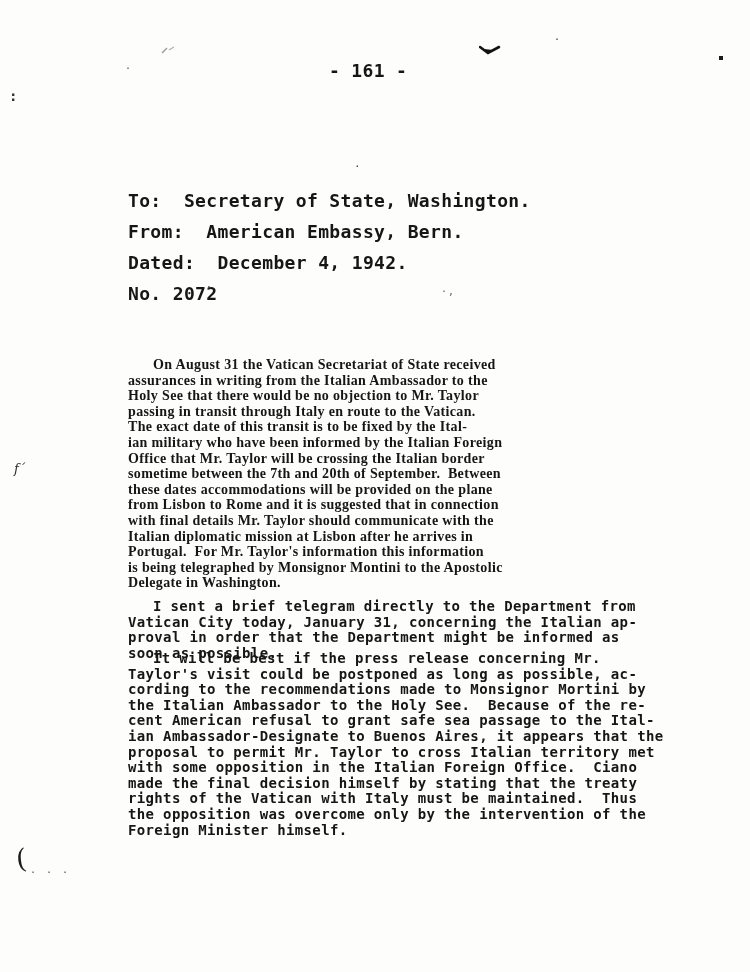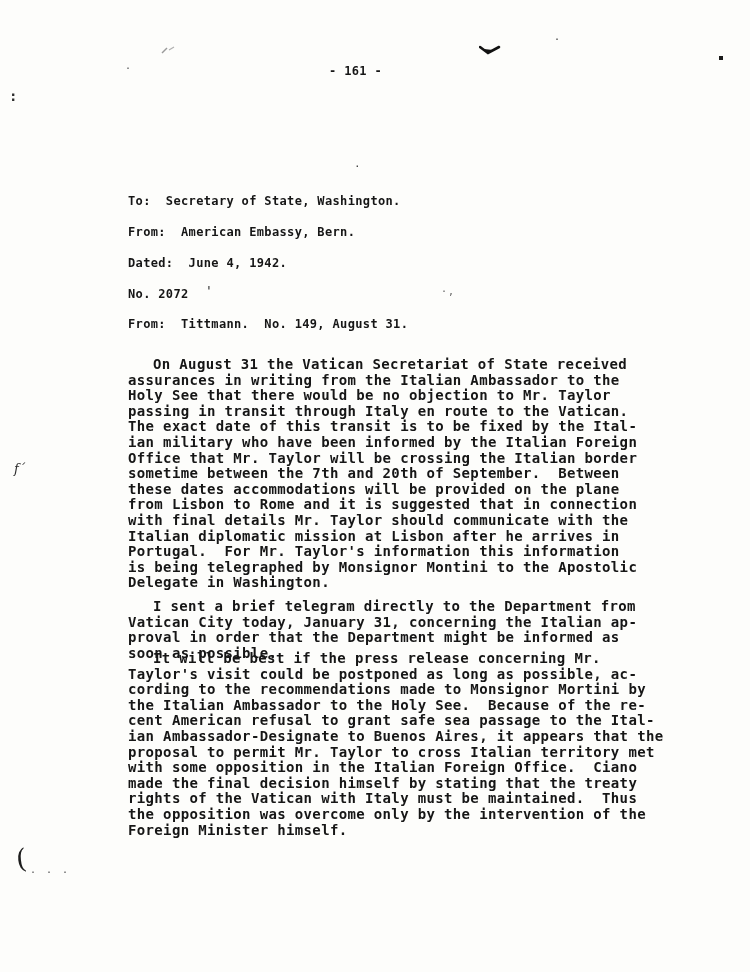--- a/index.html
+++ b/index.html
@@ -8,21 +8,21 @@
     width: 750px;
     height: 972px;
     background: var(--paper, #fdfdfb);
     color: var(--ink, #161616);
     font-family: "DejaVu Sans Mono", "Liberation Mono", monospace;
     font-weight: 700;
     overflow: hidden;
   }
   .txt {
     position: absolute;
-    font-size: 12px;
+    font-size: 18px;
     line-height: 16px;
     letter-spacing: 0.35px;
     white-space: pre;
   }
   .pagenum { left: 329px; top: 63px; }
   .title   { left: 297px; top: 147px; letter-spacing: 0.5px; }
   .hline   { left: 128px; }
   .h-to    { top: 193px; }
   .h-from  { top: 224px; }
   .h-dated { top: 255px; }
@@ -31,21 +31,21 @@
   .para {
     position: absolute;
     left: 128px;
     width: 585px;
     font-size: 14px;
     line-height: 15.6px;
     letter-spacing: 0.35px;
     white-space: pre-wrap;
     text-indent: 25px;
   }
-  .p0 { top: 357px; }
+  .p0 { top: 357px; font-family: Liberation Serif, serif; }
   .p1 { top: 599px; }
   .p2 { top: 651px; }
 
   
   .mark { position: absolute; font-weight: 400; }
   .m-smudge   { left: 160px; top: 40px; }
   .m-check    { left: 479px; top: 40px; }
   .m-topdot   { left: 554px; top: 34px; font-size: 10px; color: #3a3a3a; }
   .m-cornerdot{ left: 719px; top: 56px; width: 4px; height: 4px; background: #1a1a1a; }
   .m-pagedot  { left: 125px; top: 63px; font-size: 10px; color: #555; }
@@ -62,23 +62,22 @@
 </head>
 <body>
 
 <div class="paper">
 
   <div class="txt pagenum">- 161 -</div>
 
 
   <div class="txt hline h-from">From:  American Embassy, Bern.</div>
   <div class="txt hline h-to">To:  Secretary of State, Washington.</div>
-  <div class="txt hline h-dated">Dated:  June 4, 1942.</div>
+  <div class="txt hline h-dated">Dated:  December 4, 1942.</div>
   <div class="txt hline h-no">No. 2072</div>
-  <div class="txt hline h-sender">From:  Tittmann.  No. 149, August 31.</div>
 
   <div class="para p0">On August 31 the Vatican Secretariat of State received
 assurances in writing from the Italian Ambassador to the
 Holy See that there would be no objection to Mr. Taylor
 passing in transit through Italy en route to the Vatican.
 The exact date of this transit is to be fixed by the Ital-
 ian military who have been informed by the Italian Foreign
 Office that Mr. Taylor will be crossing the Italian border
 sometime between the 7th and 20th of September.  Between
 these dates accommodations will be provided on the plane

